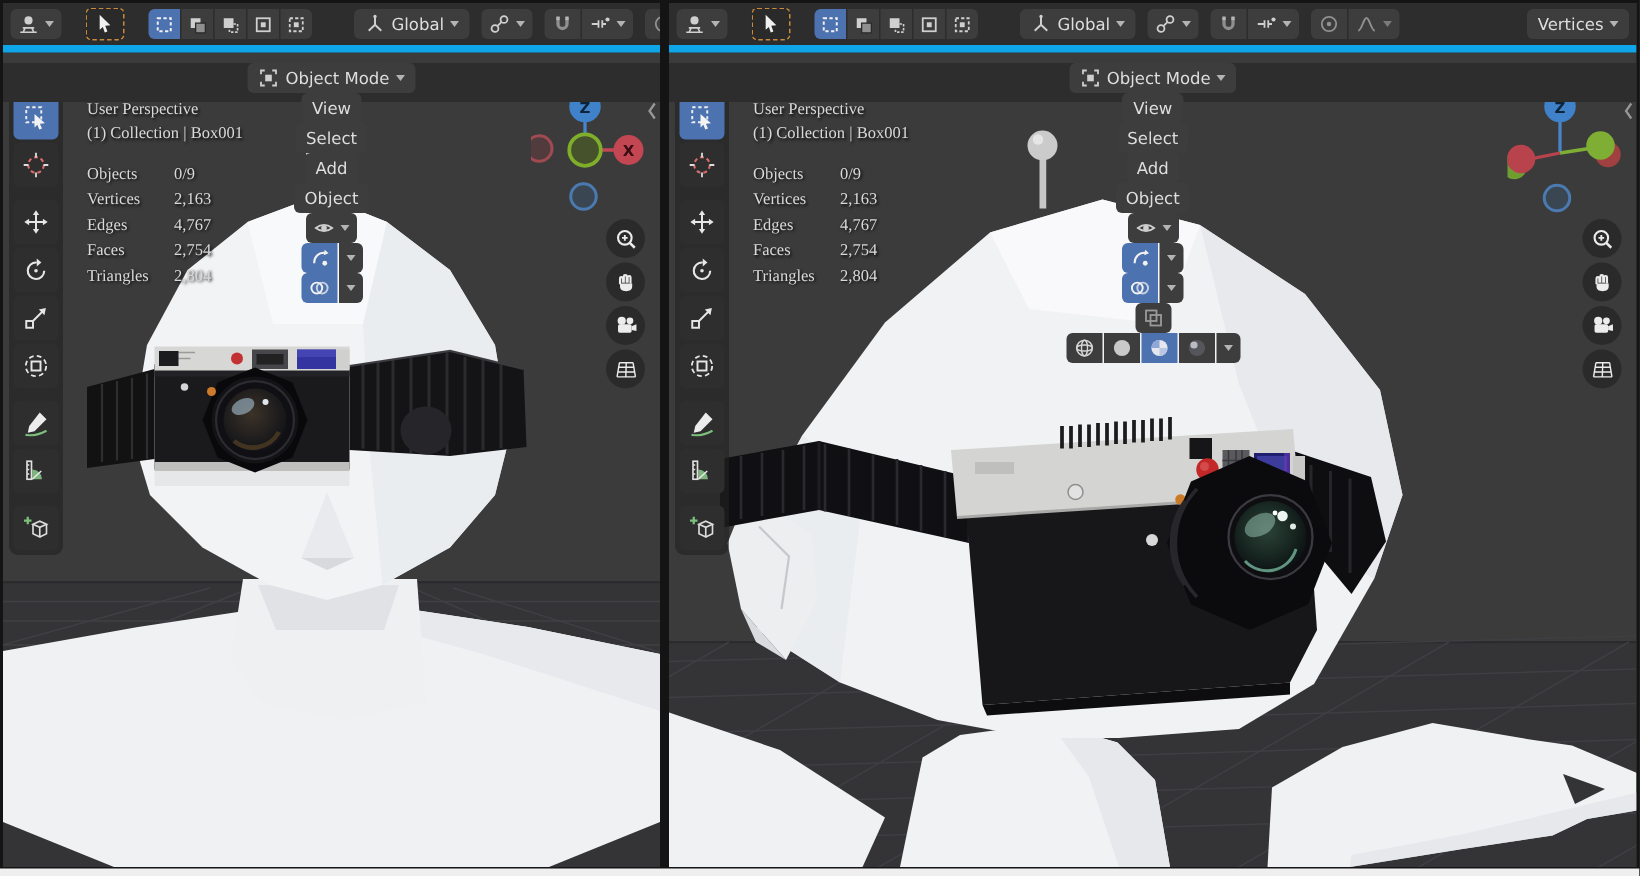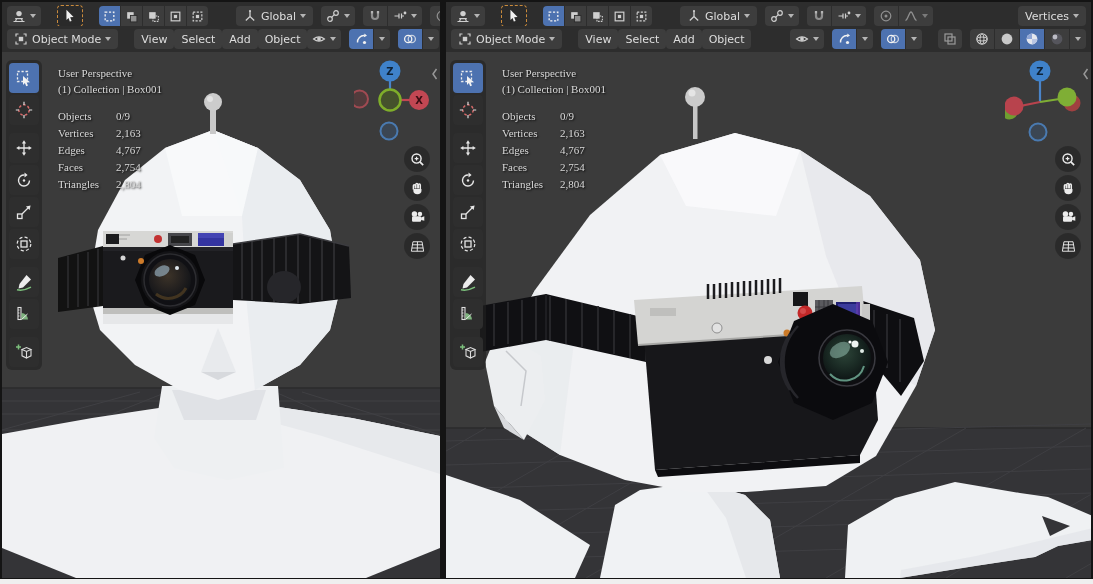--- a/index.html
+++ b/index.html
@@ -6,21 +6,21 @@
   body{width:1093px;height:584px;position:relative;background:#111;
        font-family:"DejaVu Sans","Liberation Sans",sans-serif;overflow:hidden;}
   .frame{position:absolute;inset:0;background:#141414;}
   .white-strip{position:absolute;left:0;bottom:0;width:1093px;height:5px;background:#efefef;}
   .viewport{position:absolute;top:2px;height:576px;background:#3b3b3b;overflow:hidden;}
   #vp-left{left:2px;width:438px;}
   #vp-right{left:446px;width:645px;}
   .scene{position:absolute;left:0;top:54px;}
   .hdr{position:absolute;left:0;right:0;display:flex;align-items:center;background:#2d2d2d;z-index:5;}
   .row1{top:0;height:28px;border-bottom:5px solid #0ea5e9;padding:0 5px;}
-  .row2{top:24px;height:26px;padding:0 5px;}
+  .row2{top:40px;height:26px;padding:0 5px;flex-direction:column;}
   .chip{display:inline-flex;align-items:center;gap:4px;background:#3d3d3d;border-radius:4px;
         height:20px;padding:0 7px;color:#dedede;font-size:11px;white-space:nowrap;flex:0 0 auto;}
   .btn{display:inline-flex;align-items:center;justify-content:center;background:#3d3d3d;
        border-radius:4px;height:20px;width:24px;flex:0 0 auto;}
   .btn.sq{width:21px;}
   .btn.active,.chip.active{background:#4d72b0;}
   .btn.tool-active{background:#2a2a2a;outline:1.5px dashed #c98a3c;outline-offset:-1.5px;width:26px;height:22px;}
   .grp{display:inline-flex;flex:0 0 auto;}
   .grp>*{border-radius:0;margin-right:1px;}
   .grp>:first-child{border-top-left-radius:4px;border-bottom-left-radius:4px;}

